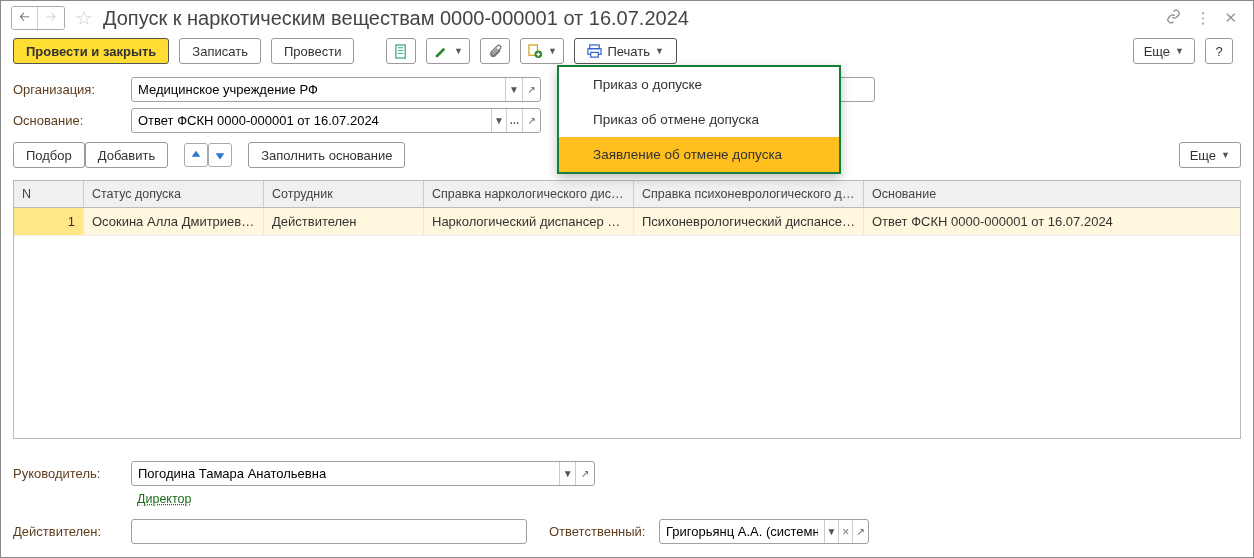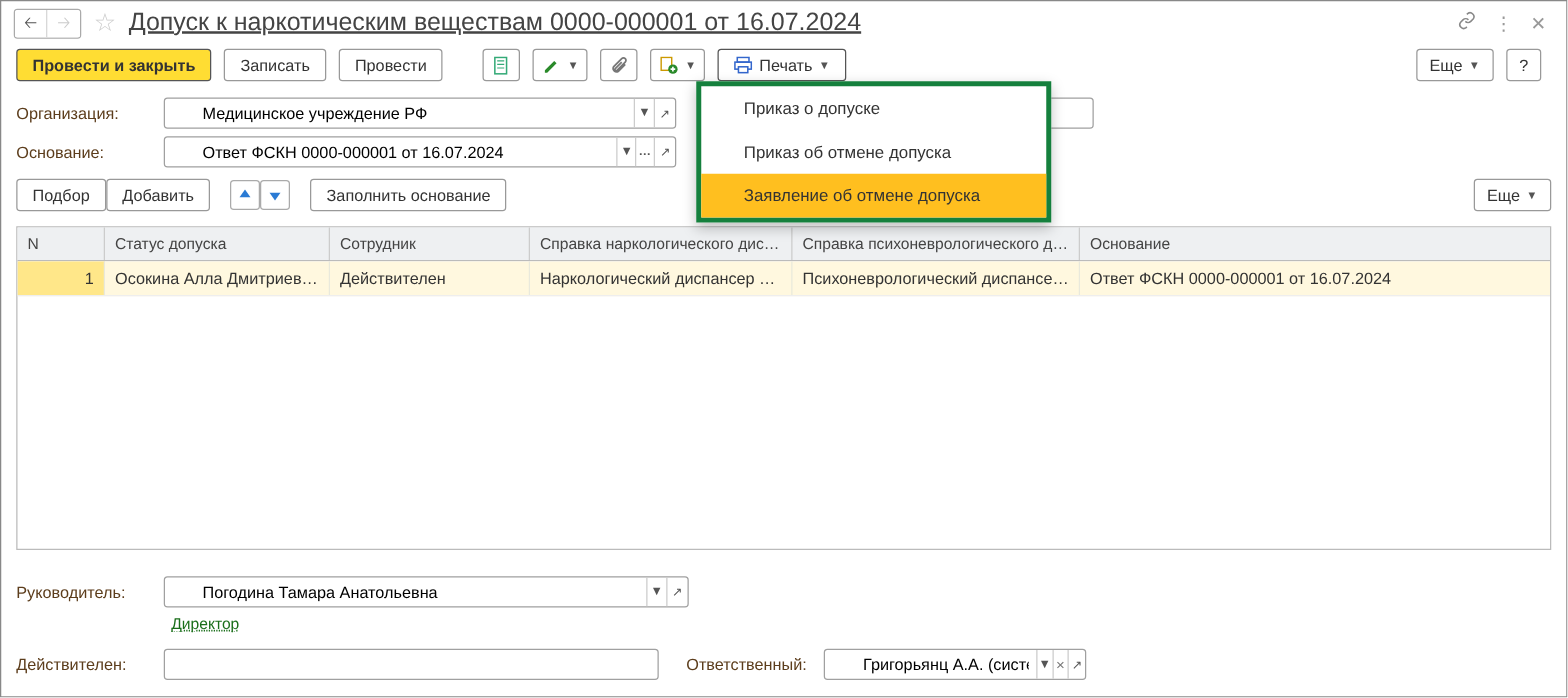--- a/index.html
+++ b/index.html
@@ -24,21 +24,21 @@
     background: #fff;
     display:flex; align-items:center; justify-content:center;
     cursor:pointer;
     color:#555;
   }
   .nav-btn.disabled { color:#ccc; border-color:#ddd; }
   .nav-group { display:flex; border:1px solid #aaa; border-radius:3px; overflow:hidden;}
   .nav-group .nav-btn{border:none;border-right:1px solid #ccc;border-radius:0;}
   .nav-group .nav-btn:last-child{border-right:none;}
   .star-icon { color:#ccc; font-size:20px; margin-left:4px;}
-  .title-text { font-size: 20px; color:#444; margin-left:4px; flex:1;text-decoration:underline;}
+  .title-text { font-size: 20px; color:#444; margin-left:4px; flex:1;}
   .title-right { display:flex; gap:14px; align-items:center; padding-right:6px;}
   .title-right span{color:#999; cursor:pointer; font-size:15px;}
 
   .toolbar {
     display:flex; align-items:center; gap:10px;
     padding: 6px 20px 10px 12px;
   }
   .btn {
     border:1px solid #999; border-radius:3px;
     background:#fff;
@@ -58,21 +58,21 @@
     padding: 3px 12px;
   }
   .label { width:110px; color:#5c3d1c;}
   .label.small{width:auto;}
   .input-wrap {
     display:flex; align-items:stretch;
     border:1px solid #a0a0a0; border-radius:3px;
     height:25px; background:#fff;
   }
   .input-wrap input {
-    border:none; outline:none; padding:0 6px; font-size:13px; background:transparent;margin-left:24px;
+    border:none; outline:none; padding:0 6px; font-size:13px; background:transparent;
   }
   .input-btn {
     width:18px; border-left:1px solid #ccc;
     display:flex;align-items:center;justify-content:center;
     font-size:10px; color:#555; cursor:pointer;
   }
   .input-btn.ext{width:20px;}
 
   .row2 { display:flex; align-items:center; padding:6px 12px; }
   .row2 .spacer{flex:1;}
@@ -121,21 +121,21 @@
   .footer .form-row{padding:3px 0;}
   .link { color:#1a6e1a; text-decoration:underline dotted; font-size:12.5px; margin-left:0px; cursor:pointer;}
   .link-wrap{padding:2px 0 10px 124px;}
 
   
   .menu {
     position:absolute;
     left:556px; top:64px;
     width:284px;
     background:#fff;
-    border:4px solid #15803d;
+    border:2px solid #15803d;
     box-shadow:0 4px 10px rgba(0,0,0,.25);
     z-index:100;
   }
   .menu-item{
     padding:10px 34px; font-size:13.5px; color:#333; cursor:pointer;
     display:flex;align-items:center;
   }
   .menu-item.highlight{background:#ffbf1f;}
   .dropdown-caret{font-size:9px;color:#555;}
 
@@ -282,21 +282,21 @@
         <div>Наркологический диспансер …</div>
         <div>Психоневрологический диспансер …</div>
         <div>Ответ ФСКН 0000-000001 от 16.07.2024</div>
       </div>
     </div>
   </div>
 
   <div class="footer">
     <div class="form-row">
       <div class="label">Руководитель:</div>
-      <div class="input-wrap" style="width:420px;">
+      <div class="input-wrap" style="width:464px;">
         <input style="width: 100%;" value="Погодина Тамара Анатольевна">
         <div class="input-btn">▼</div>
         <div class="input-btn ext">↗</div>
       </div>
     </div>
     <div class="link-wrap">
       <span class="link">Директор</span>
     </div>
     <div class="form-row">
       <div class="label">Действителен:</div>

